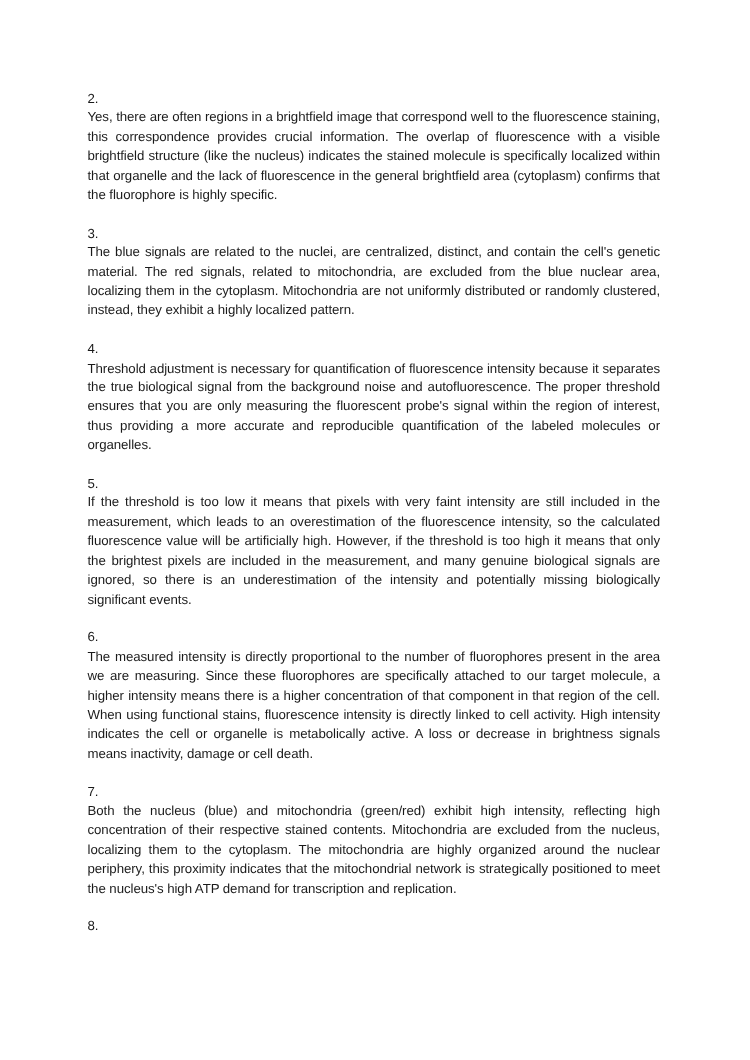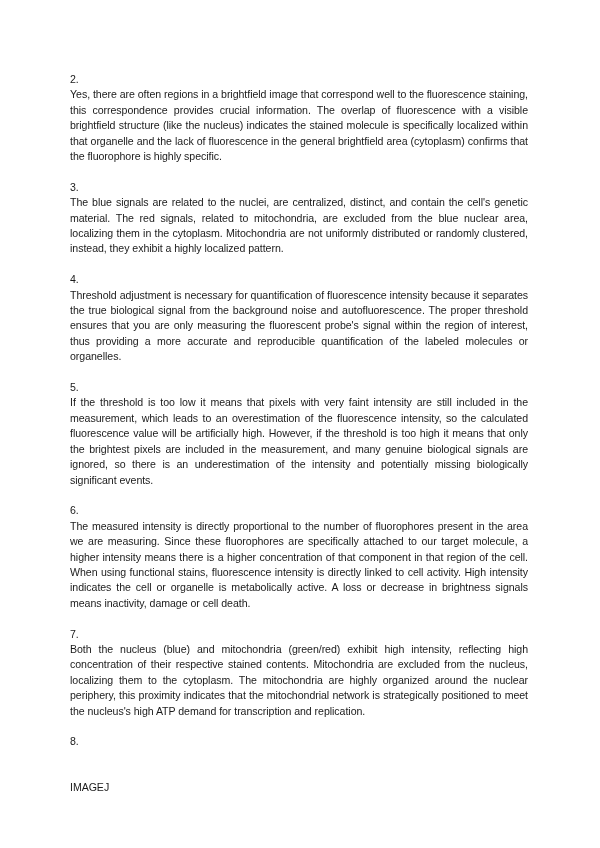--- a/index.html
+++ b/index.html
@@ -40,14 +40,13 @@
     <span class="para">The measured intensity is directly proportional to the number of fluorophores present in the area we are measuring. Since these fluorophores are specifically attached to our target molecule, a higher intensity means there is a higher concentration of that component in that region of the cell. When using functional stains, fluorescence intensity is directly linked to cell activity. High intensity indicates the cell or organelle is metabolically active. A loss or decrease in brightness signals means inactivity, damage or cell death.</span>
   </div>
   <div class="section">
     <span class="num">7.</span>
     <span class="para">Both the nucleus (blue) and mitochondria (green/red) exhibit high intensity, reflecting high concentration of their respective stained contents. Mitochondria are excluded from the nucleus, localizing them to the cytoplasm. The mitochondria are highly organized around the nuclear periphery, this proximity indicates that the mitochondrial network is strategically positioned to meet the nucleus's high ATP demand for transcription and replication.</span>
   </div>
   <div class="section">
     <span class="num">8.</span>
     <span class="para"></span>
   </div>
-  <span class="footer-label">IMAGEJ</span>
 </div>
 
 </body></html>

